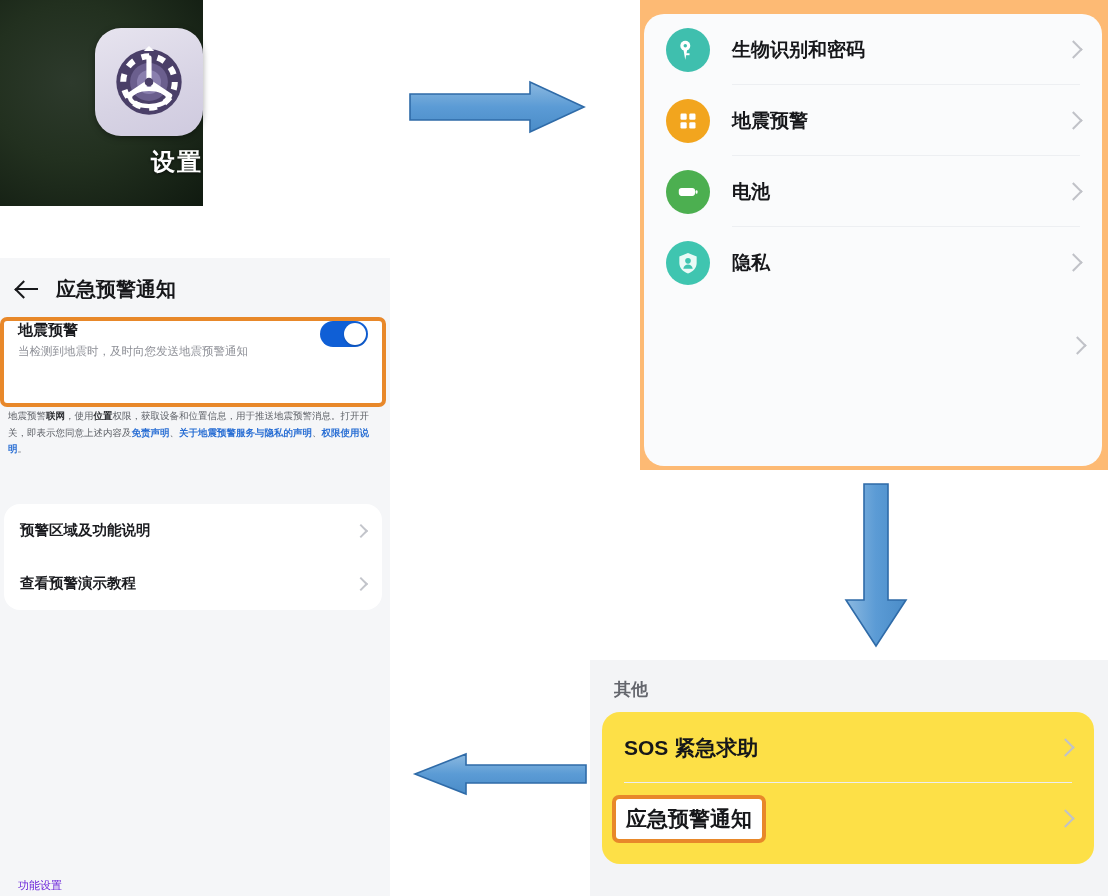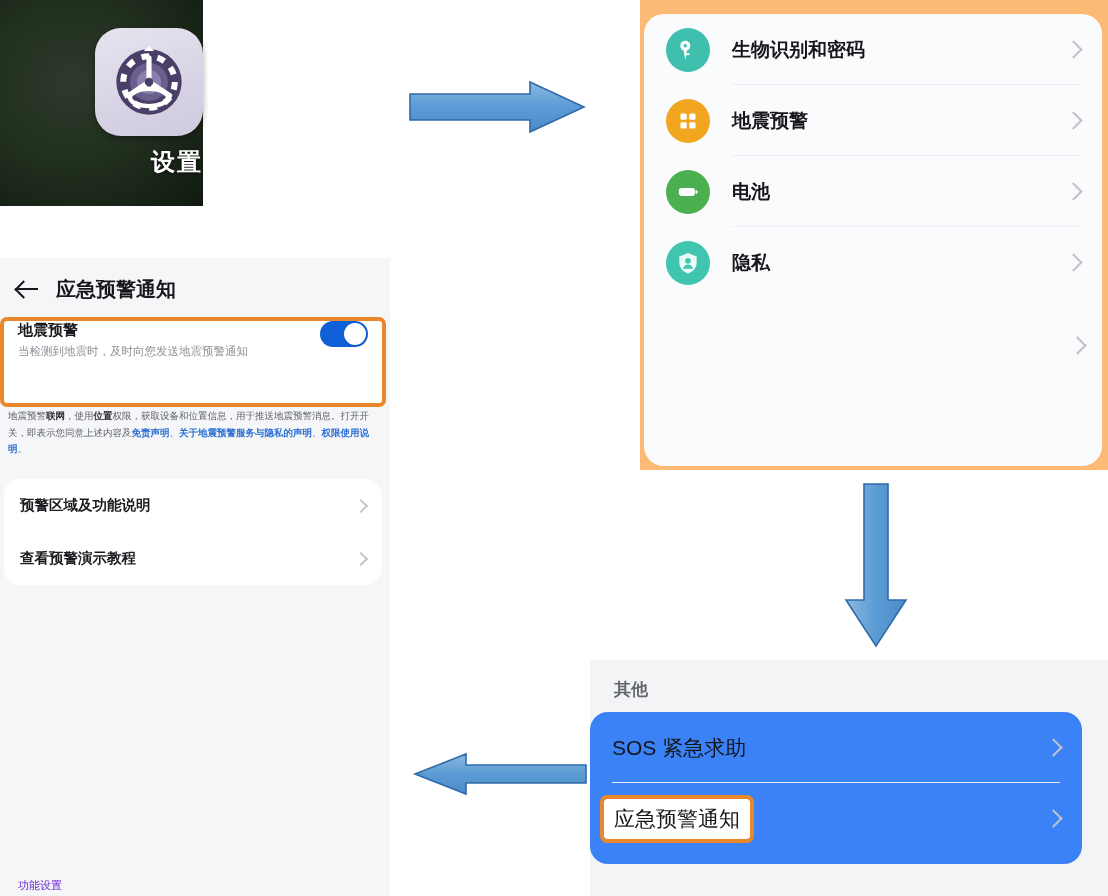--- a/index.html
+++ b/index.html
@@ -80,21 +80,21 @@
 
   #legal {
     position: absolute; left: 8px; top: 150px; width: 374px;
     font-size: 9.5px; line-height: 1.75; color: #5d6066;
     filter: blur(0.35px);
   }
   #legal b { color: #2b2d31; }
   #legal .lnk { color: #2a6fd4; font-weight: bold; }
 
   #info-card {
-    position: absolute; left: 4px; top: 221px; width: 378px; border-radius: 16px;
+    position: absolute; left: 4px; top: 246px; width: 378px; border-radius: 16px;
     background: #ffffff; overflow: hidden;
   }
   .info-row { height: 53px; display: flex; align-items: center; padding: 0 16px; position: relative; }
   .info-row .lbl { flex: 1; font-size: 14.5px; font-weight: bold; color: #1a1b1f; }
 
   #func-hdr { position: absolute; left: 18px; top: 620px; font-size: 11px; color: #6d28d9; }
 
   
   #rt-panel { left: 640px; top: 0; width: 468px; height: 470px; background: #fdba74; }
   #rt-card {
@@ -103,22 +103,22 @@
   }
   .rt-row { height: 71px; display: flex; align-items: center; padding: 0 22px; position: relative; }
   .rt-row .ic { width: 44px; height: 44px; margin-right: 22px; }
   .rt-row .lbl { flex: 1; font-size: 19px; font-weight: bold; color: #16171a; }
   .rt-row .sep2 { position: absolute; left: 88px; right: 22px; bottom: 0; height: 1px; background: #edeff2; }
 
   
   #rb-panel { left: 590px; top: 660px; width: 518px; height: 236px; background: #f3f4f6; }
   #rb-hdr { position: absolute; left: 24px; top: 18px; font-size: 17px; color: #64666d; font-weight: bold; }
   #rb-card {
-    position: absolute; left: 0; top: 52px; width: 492px; height: 152px;
-    background: #3b82f6; border-radius: 18px; overflow: hidden;
+    position: absolute; left: 12px; top: 52px; width: 492px; height: 152px;
+    background: #fde047; border-radius: 18px; overflow: hidden; font-weight: bold;
   }
   .rb-row { height: 71px; display: flex; align-items: center; padding: 0 22px; position: relative; }
   .rb-row .lbl { flex: 1; font-size: 21px; color: #16171a; }
   .rb-row .sep2 { position: absolute; left: 22px; right: 22px; bottom: 0; height: 1px; background: #eceef1; }
 
   
   .arrow { position: absolute; }
 </style>
 </head>
 <body>

